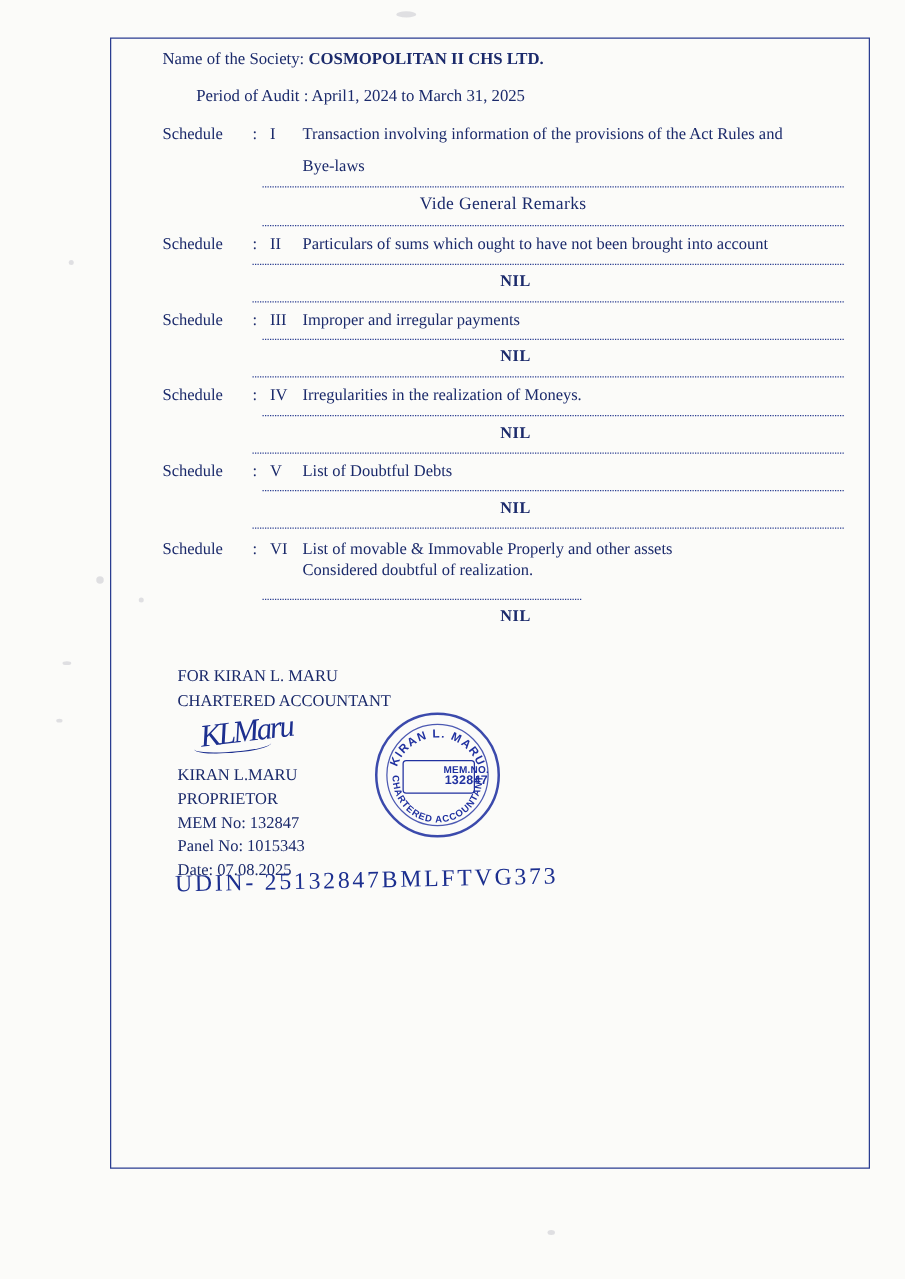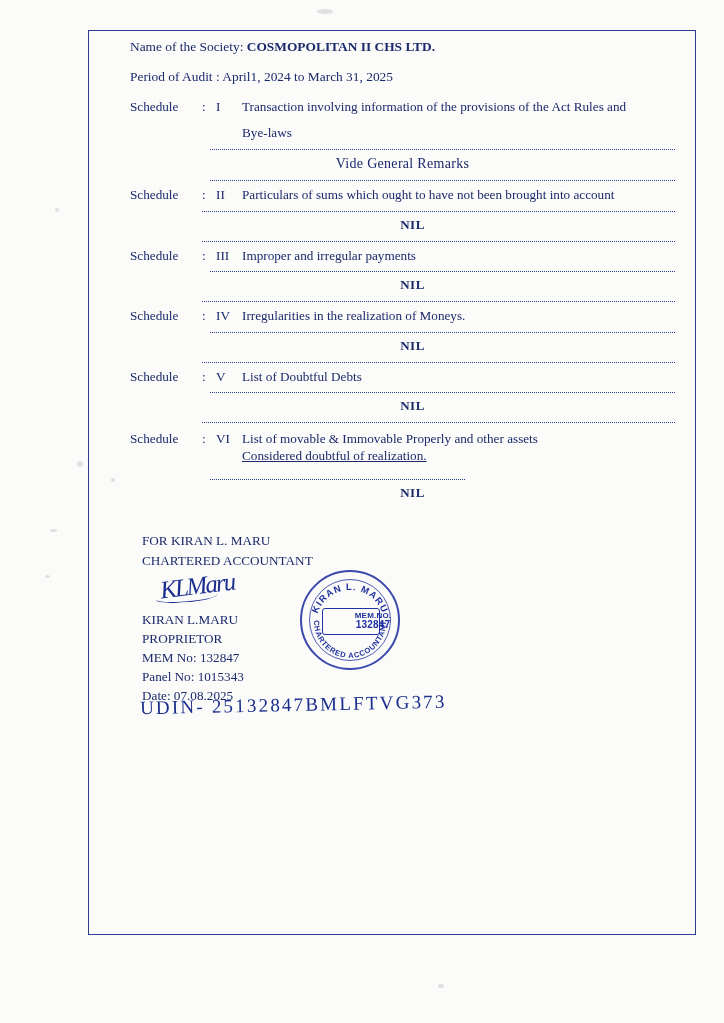--- a/index.html
+++ b/index.html
@@ -47,20 +47,21 @@
   .line-head {
     margin-bottom: 13px;
     font-size: 13.4px;
   }
   .line-head .lbl { }
   .line-head .val { font-weight: bold; }
 
   .period {
     margin-bottom: 14px;
     font-size: 13.4px;
+    margin-left: 27px;
   }
 
   .sched {
     display: flex;
     align-items: flex-start;
     font-size: 13.2px;
   }
   .sched .word { width: 72px; flex: none; }
   .sched .colon { width: 14px; flex: none; }
   .sched .num { width: 26px; flex: none; }
@@ -300,21 +301,21 @@
     <div class="dots short-left"></div>
   </div>
 
   <div class="blk" style="margin-top:8px;">
     <div class="sched">
       <span class="word">Schedule</span>
       <span class="colon">:</span>
       <span class="num">VI</span>
       <span class="txt">List of movable &amp; Immovable Properly and other assets</span>
     </div>
-    <div class="indent-sub" style="margin-left:112px;text-decoration:underline;">Considered doubtful of realization.</div>
+    <div class="indent-sub" style="margin-left:112px;">Considered doubtful of realization.</div>
     <div class="dots" style="margin-left:80px;margin-right:210px;margin-top:14px;"></div>
     <div class="nil-wrap">
       <span class="nil">NIL</span>
     </div>
   </div>
 
   <div class="sign-block">
     <div>FOR KIRAN L. MARU</div>
     <div>CHARTERED ACCOUNTANT</div>
     <div class="sig-area">

